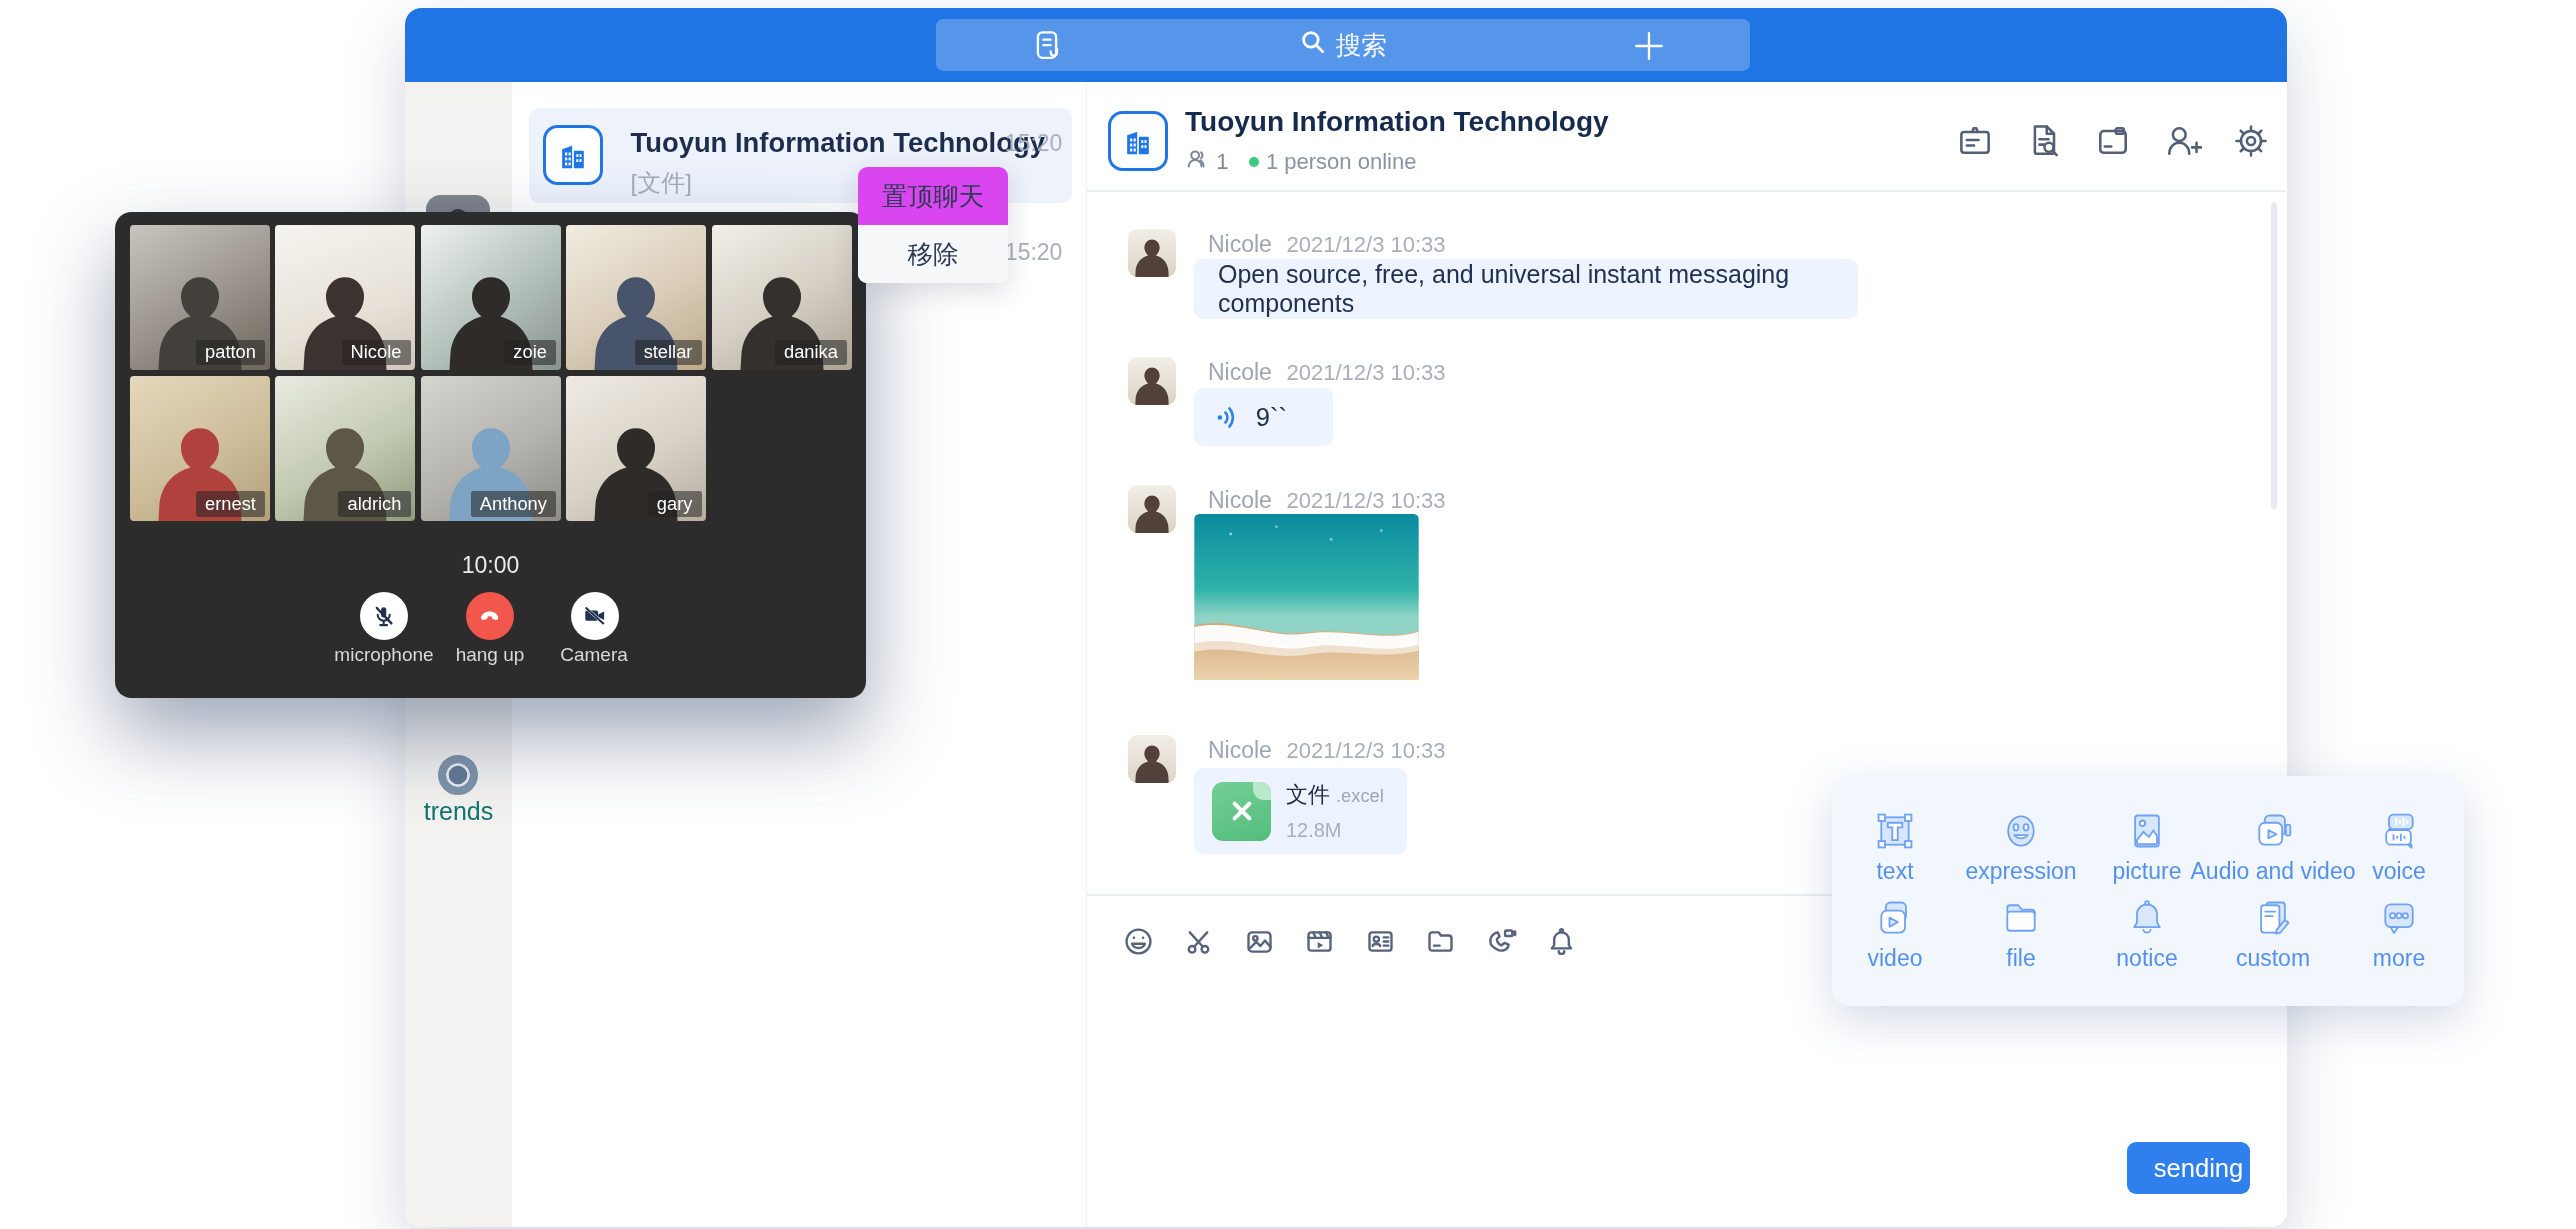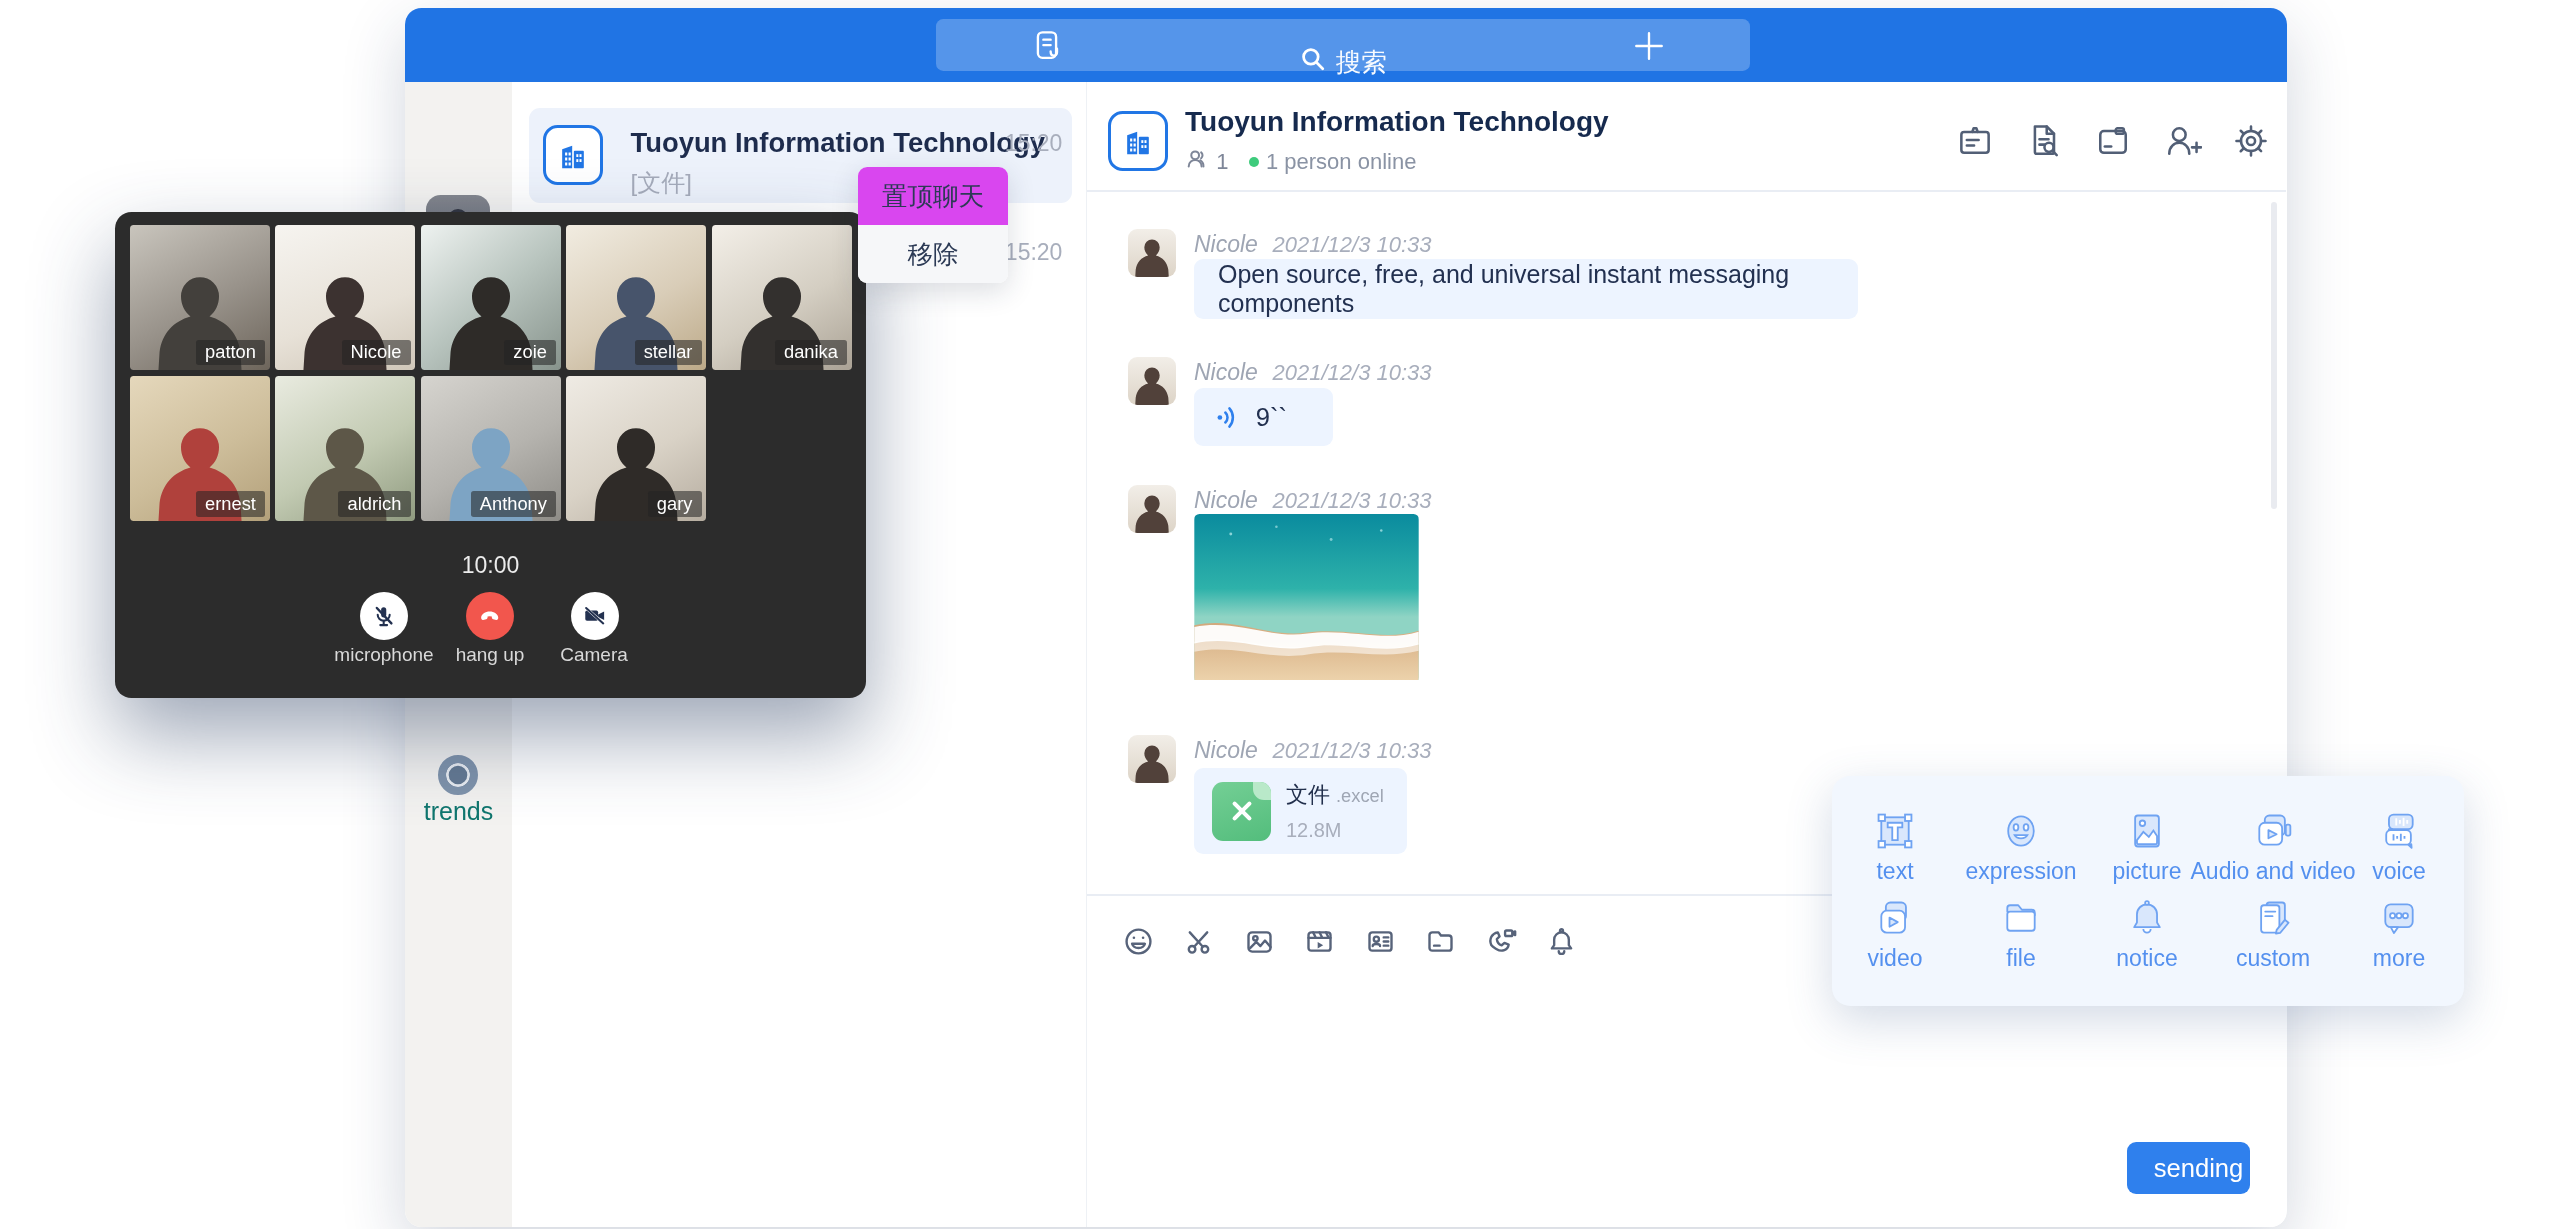--- a/index.html
+++ b/index.html
@@ -9,21 +9,21 @@
 
   
   .window { position:absolute; left:405px; top:8.2px; width:1882px; height:1219px;
     background:#fff; border-radius:16.5px; box-shadow:0 22px 64px rgba(30,50,90,.20);
     overflow:hidden; z-index:1; }
 
   .topbar { position:absolute; left:0; top:0; width:1882px; height:74px; background:#2074E4; }
   .search-pill { position:absolute; left:531px; top:11px; width:814px; height:52px;
     background:rgba(255,255,255,.24); border-radius:7.3px; }
   .pill-dev { position:absolute; left:91px; top:6.4px; }
-  .pill-center { position:absolute; left:0; top:17px; width:100%; height:100%;
+  .pill-center { position:absolute; left:0; top:0; width:100%; height:100%;
     display:flex; align-items:center; justify-content:center; gap:9.1px;
     color:rgba(255,255,255,.96); font-size:25.6px; }
   .pill-plus { position:absolute; left:693px; top:6.4px; }
 
   .side { position:absolute; left:0; top:74px; width:107px; height:1145px; background:#F3F2F0; }
   .side-avatar { position:absolute; left:21px; top:113px; width:64px; height:64px;
     border-radius:14.6px; overflow:hidden; }
   .side-pill { position:absolute; left:11px; top:200px; width:85px; height:42px;
     border-radius:9.1px; background:#E8E6E3; }
   .trends-ring { position:absolute; left:33px; top:673px; width:40px; height:40px;
@@ -48,21 +48,21 @@
   .mhead-title { position:absolute; left:98px; top:24px; font-size:28px; font-weight:700; color:#162A4E; }
   .mhead-sub { position:absolute; left:98px; top:66px; height:27.4px; display:flex; align-items:center; gap:7.3px;
     font-size:22px; color:#7E8698; }
   .dot { width:10px; height:10px; border-radius:50%; background:#3ECB7C; margin-left:12.8px; }
   .online { color:#8A93A4; }
   .mhead-icons { position:absolute; right:14.6px; top:39px; display:flex; gap:29px; }
   .mhead-icons svg { display:block; }
   .mhead-div { position:absolute; left:0; top:108px; width:100%; height:1.8px; background:#E9EDF4; }
 
   .msg-avatar { position:absolute; left:41px; width:48px; height:48px; border-radius:9.1px; overflow:hidden; }
-  .msg-name { position:absolute; left:107px; font-size:23px; color:#9EA5B3; white-space:nowrap;font-style:italic; }
+  .msg-name { position:absolute; left:121px; font-size:23px; color:#9EA5B3; white-space:nowrap; }
   .msg-name span { color:#A8AEBC; font-size:22px; margin-left:14.6px; }
   .bubble { position:absolute; left:107px; background:#EDF4FF; border-radius:9.1px;
     display:flex; align-items:center; color:#223050; }
   .scrollbar { position:absolute; left:1184px; top:120px; width:6.4px; height:307px;
     border-radius:3.7px; background:#E9EBF0; }
 
   .file-tile { position:relative; width:59px; height:59px; border-radius:11px;
     background:linear-gradient(160deg,#74cf95 0%,#53bd7c 100%); overflow:hidden;
     display:flex; align-items:center; justify-content:center; flex:none; }
   .file-tile::after { content:""; position:absolute; right:0; top:0; width:18.3px; height:18.3px;

